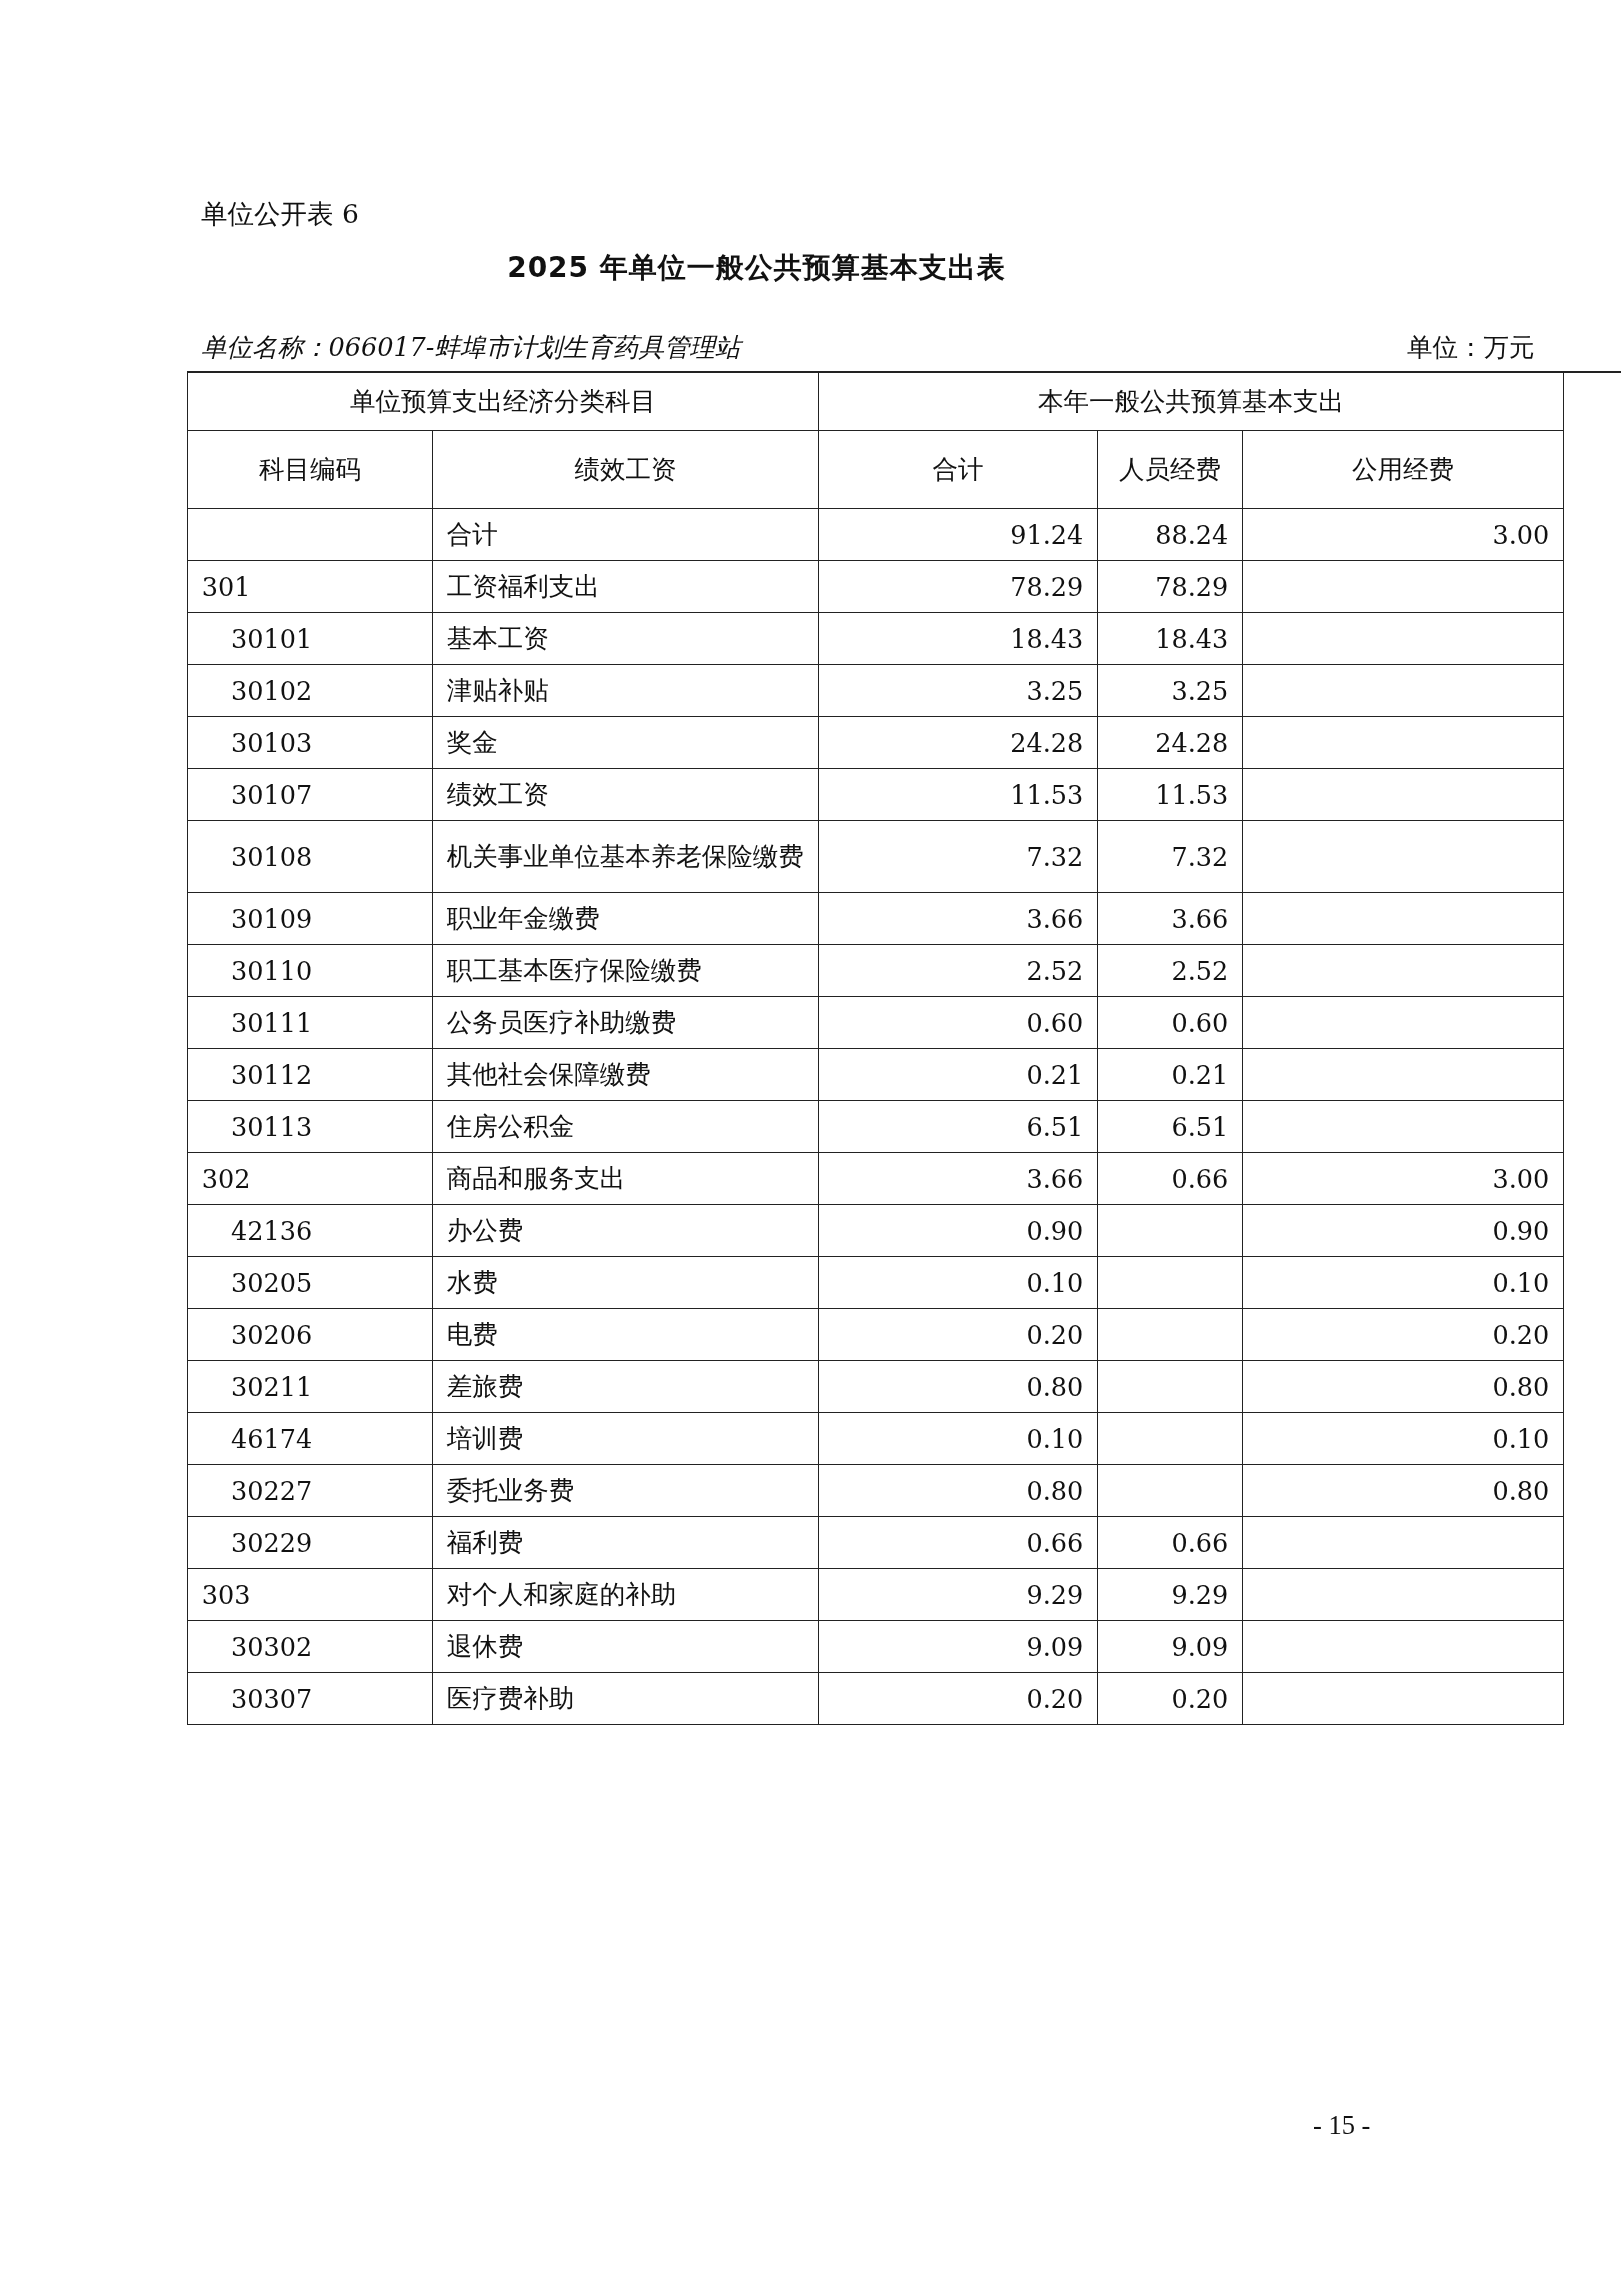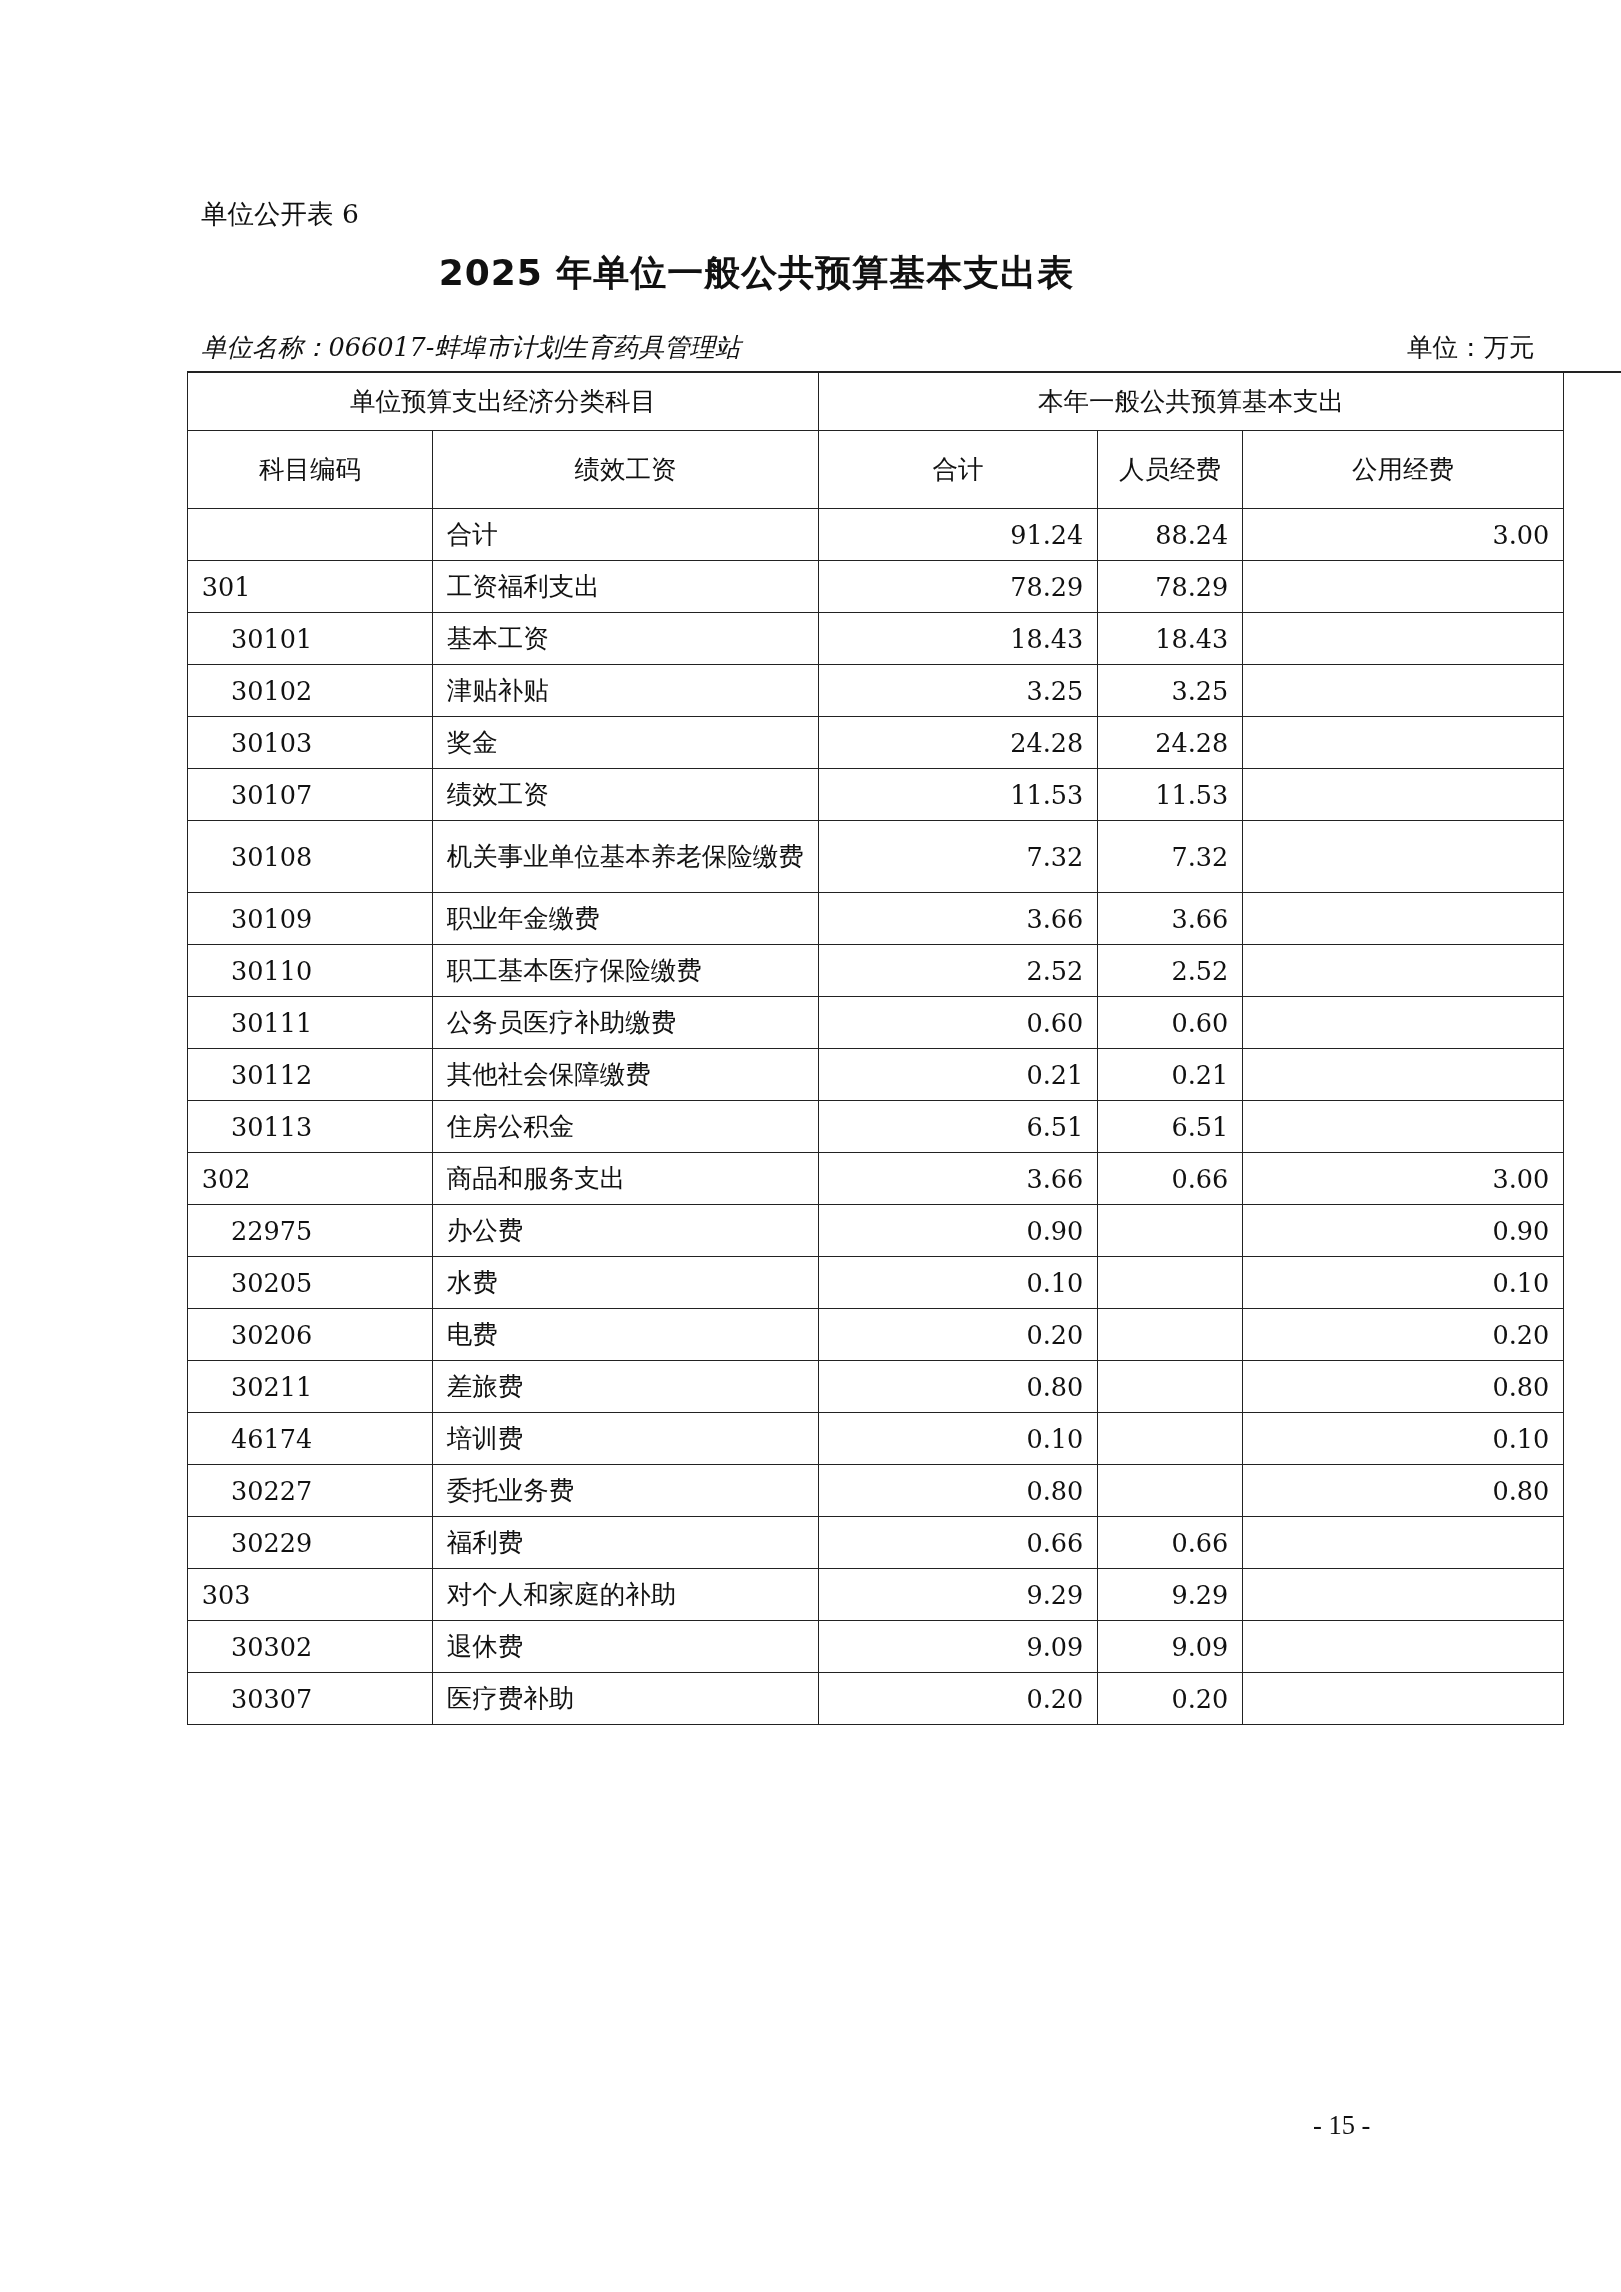--- a/index.html
+++ b/index.html
@@ -1,20 +1,20 @@
 <!DOCTYPE html>
 <html><head>
 <meta charset="utf-8">
 <style>
   html, body { margin:0; padding:0; background:#ffffff; }
   body { width:1621px; height:2293px; position:relative; overflow:hidden;
          font-family:"DejaVu Serif","Liberation Serif",serif; color:#111; }
   .label-top { position:absolute; left:201px; top:196px; font-size:26.5px; }
   .title { position:absolute; left:0; width:1513px; top:249px; text-align:center;
-           font-size:36px; font-weight:bold; font-family:"DejaVu Sans","Liberation Sans",sans-serif; letter-spacing:1px; }
+           font-size:28px; font-weight:bold; font-family:"DejaVu Sans","Liberation Sans",sans-serif; letter-spacing:1px; }
   .unit-name { position:absolute; left:201px; top:330px; font-size:25.5px;font-style:italic; }
   .unit { position:absolute; left:1407px; top:330px; font-size:25.5px; }
   .topline { position:absolute; left:187px; top:371px; width:1434px; height:2px; background:#222; }
   table { position:absolute; left:187px; top:372px; border-collapse:collapse; table-layout:fixed; }
   td, th { border:1.5px solid #222; font-weight:normal; font-size:25.5px; padding:0; }
   th { text-align:center; }
   .r-h1 td, .r-h1 th { height:57px; }
   .r-h2 th { height:77px; line-height:33px; }
   .r td { height:51px; }
   .r.tall td { height:71px; }
@@ -142,21 +142,21 @@
         <td class="num"></td>
       </tr>
       <tr class="r">
         <td class="code">302</td>
         <td class="name">商品和服务支出</td>
         <td class="num">3.66</td>
         <td class="num">0.66</td>
         <td class="num">3.00</td>
       </tr>
       <tr class="r">
-        <td class="code sub">22975</td>
+        <td class="code sub">42136</td>
         <td class="name sub">办公费</td>
         <td class="num">0.90</td>
         <td class="num"></td>
         <td class="num">0.90</td>
       </tr>
       <tr class="r">
         <td class="code sub">30205</td>
         <td class="name sub">水费</td>
         <td class="num">0.10</td>
         <td class="num"></td>

